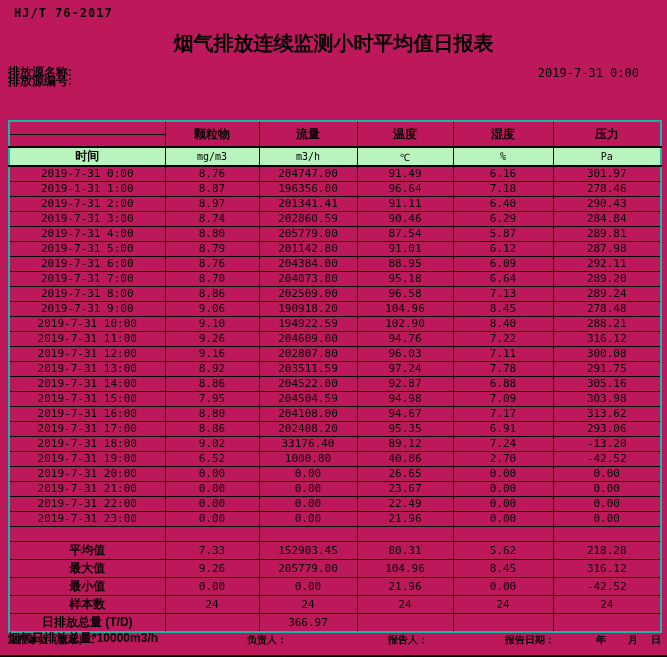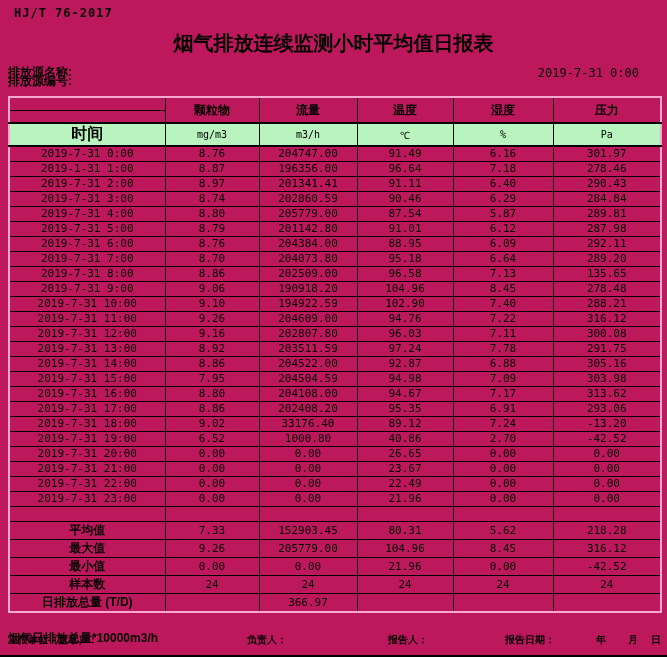--- a/index.html
+++ b/index.html
@@ -8,33 +8,33 @@
 
   .std-label{position:absolute;left:14px;top:6px;font-size:12px;font-weight:bold;
              font-family:"DejaVu Sans Mono",monospace;letter-spacing:1px;}
   .report-title{position:absolute;left:0;right:0;top:30px;text-align:center;
                 font-size:20px;font-weight:bold;}
   .src-name{position:absolute;left:8px;top:64px;font-size:12px;font-weight:bold;}
   .src-id{position:absolute;left:8px;top:73px;font-size:12px;font-weight:bold;}
   .report-datetime{position:absolute;right:28px;top:66px;font-size:12px;
                    font-family:"DejaVu Sans Mono",monospace;}
 
-  table.report{position:absolute;left:8px;top:96px;width:652px;
+  table.report{position:absolute;left:8px;top:120px;width:652px;
                border-collapse:collapse;table-layout:fixed;
-               border:2px solid #f9a8d4;}
+               border:2px solid #14b8a6;}
   table.report td{border:1px solid #000;text-align:center;vertical-align:middle;
                   padding:0;white-space:nowrap;overflow:hidden;
                   font-size:11px;font-family:"DejaVu Sans Mono",monospace;}
   tr.hdr-thin{height:13px;}
   tr.hdr-thin td.colname{font-size:12px;font-weight:bold;
                          font-family:"Liberation Sans",sans-serif;}
   tr.green-row{height:17px;}
   tr.green-row td{border-top:2px solid #000;border-bottom:2px solid #000;
                   font-size:10px;}
-  tr.green-row td.time-hdr{font-size:16px;font-weight:bold;
+  tr.green-row td.time-hdr{font-size:12px;font-weight:bold;
                            font-family:"Liberation Sans",sans-serif;}
   tr.data-row{height:15px;}
   tr.spacer-row{height:15px;}
   tr.summary-row{height:15px;}
   tr.summary-row td.sum-label{font-size:12px;font-weight:bold;
                               font-family:"Liberation Sans",sans-serif;}
 
   .footer-note{position:absolute;left:8px;top:630px;font-size:12px;font-weight:bold;}
   .sig-row span{position:absolute;top:633px;font-size:10px;font-weight:bold;}
   .sig-unit{left:8px;}
@@ -153,36 +153,36 @@
           <td>95.18</td>
           <td>6.64</td>
           <td>289.20</td>
         </tr>
         <tr class="data-row">
           <td>2019-7-31 8:00</td>
           <td>8.86</td>
           <td>202509.00</td>
           <td>96.58</td>
           <td>7.13</td>
-          <td>135.65</td>
+          <td>289.24</td>
         </tr>
         <tr class="data-row">
           <td>2019-7-31 9:00</td>
           <td>9.06</td>
           <td>190918.20</td>
           <td>104.96</td>
           <td>8.45</td>
           <td>278.48</td>
         </tr>
         <tr class="data-row">
           <td>2019-7-31 10:00</td>
           <td>9.10</td>
           <td>194922.59</td>
           <td>102.90</td>
-          <td>7.40</td>
+          <td>8.40</td>
           <td>288.21</td>
         </tr>
         <tr class="data-row">
           <td>2019-7-31 11:00</td>
           <td>9.26</td>
           <td>204609.00</td>
           <td>94.76</td>
           <td>7.22</td>
           <td>316.12</td>
         </tr>

